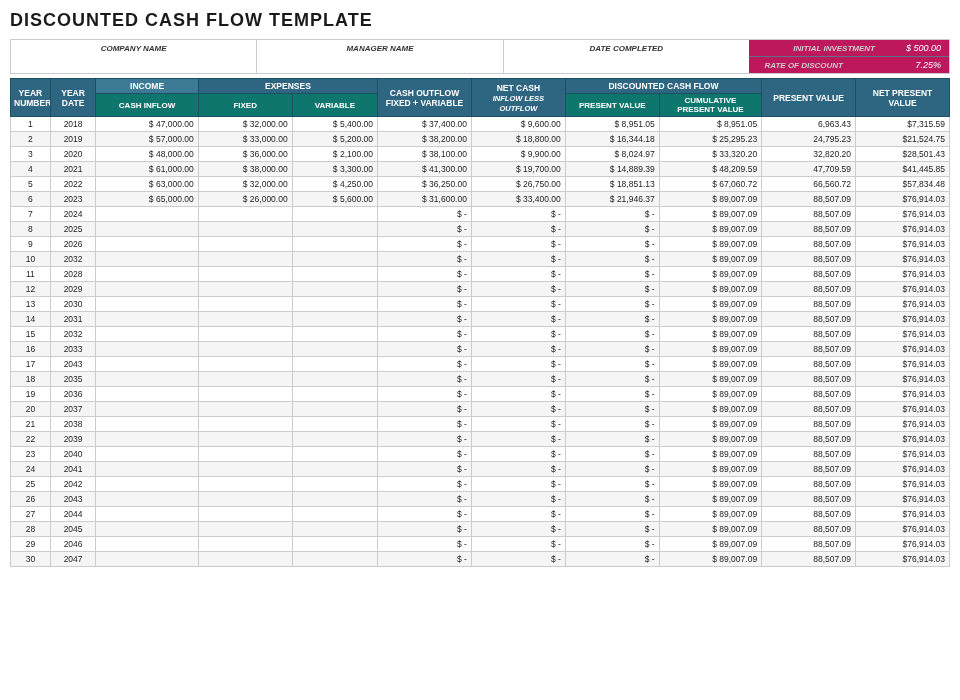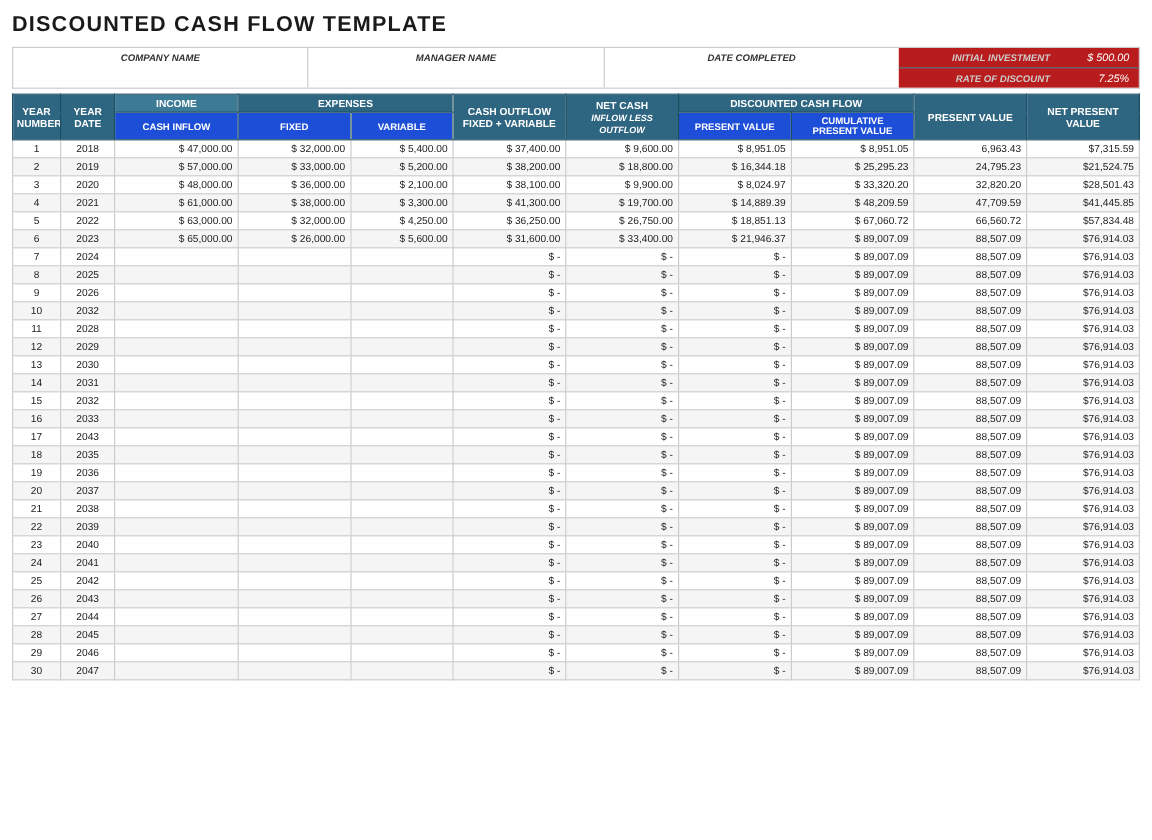--- a/index.html
+++ b/index.html
@@ -42,35 +42,36 @@
       font-size: 8px;
       font-weight: bold;
       color: #333;
       text-transform: uppercase;
     }
     .top-info-value {
       font-size: 9px;
       min-height: 14px;
     }
     .top-info-right {
-      background: #b91c1c;
+      background: #be185d;
       color: white;
       display: flex;
       flex-direction: column;
       min-width: 200px;
     }
     .top-info-right-row {
       display: flex;
       align-items: center;
       border-bottom: 1px solid #5a7284;
       padding: 3px 8px;
       justify-content: space-between;
     }
     .top-info-right-row:last-child {
       border-bottom: none;
+      gap: 32px;
     }
     .top-info-right-label {
       font-size: 8px;
       font-weight: bold;
       color: #ccc;
       text-transform: uppercase;
       flex: 1;
       text-align: right;
       padding-right: 6px;
     }
@@ -98,21 +99,21 @@
     .dcf-table .header-row-1 th {
       background: #2e6580;
       color: white;
       font-weight: bold;
       font-size: 8.5px;
       text-transform: uppercase;
       border: 1px solid #1d4f63;
     }
     
     .dcf-table .header-row-2 th {
-      background: #1d4ed8;
+      background: #0f766e;
       color: white;
       font-weight: bold;
       font-size: 8px;
       text-transform: uppercase;
       border: 1px solid #1d4f63;
       margin-top: 48px;
     }
     .dcf-table tbody tr {
       background: #fff;
     }

